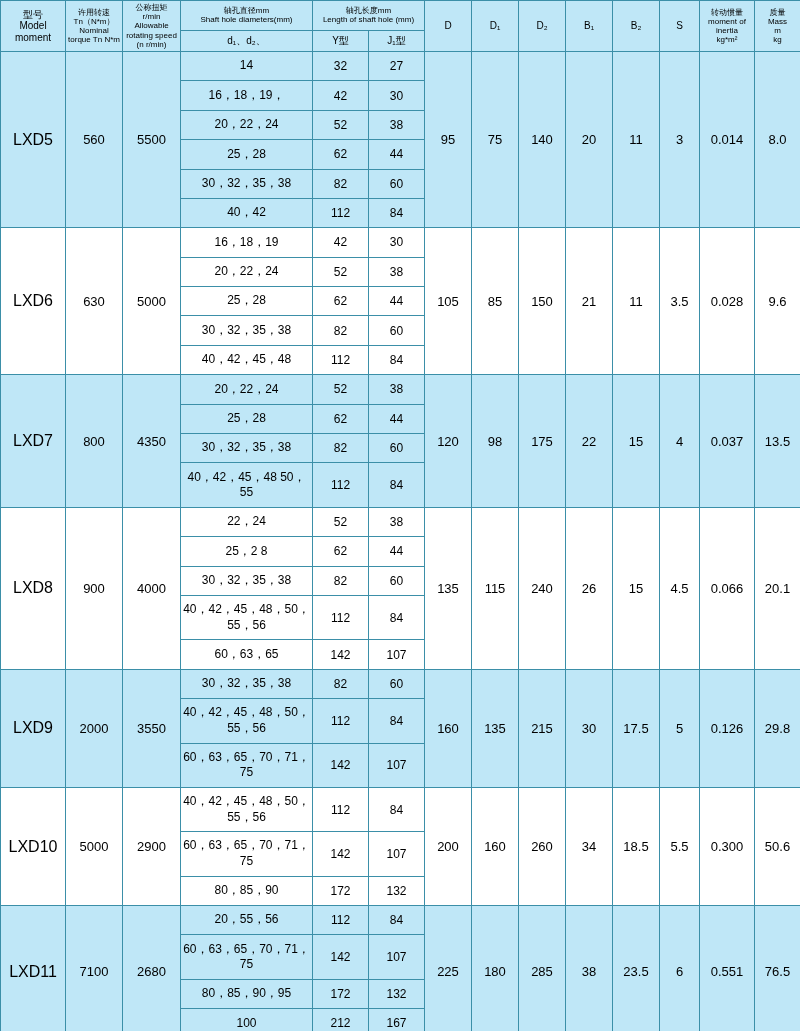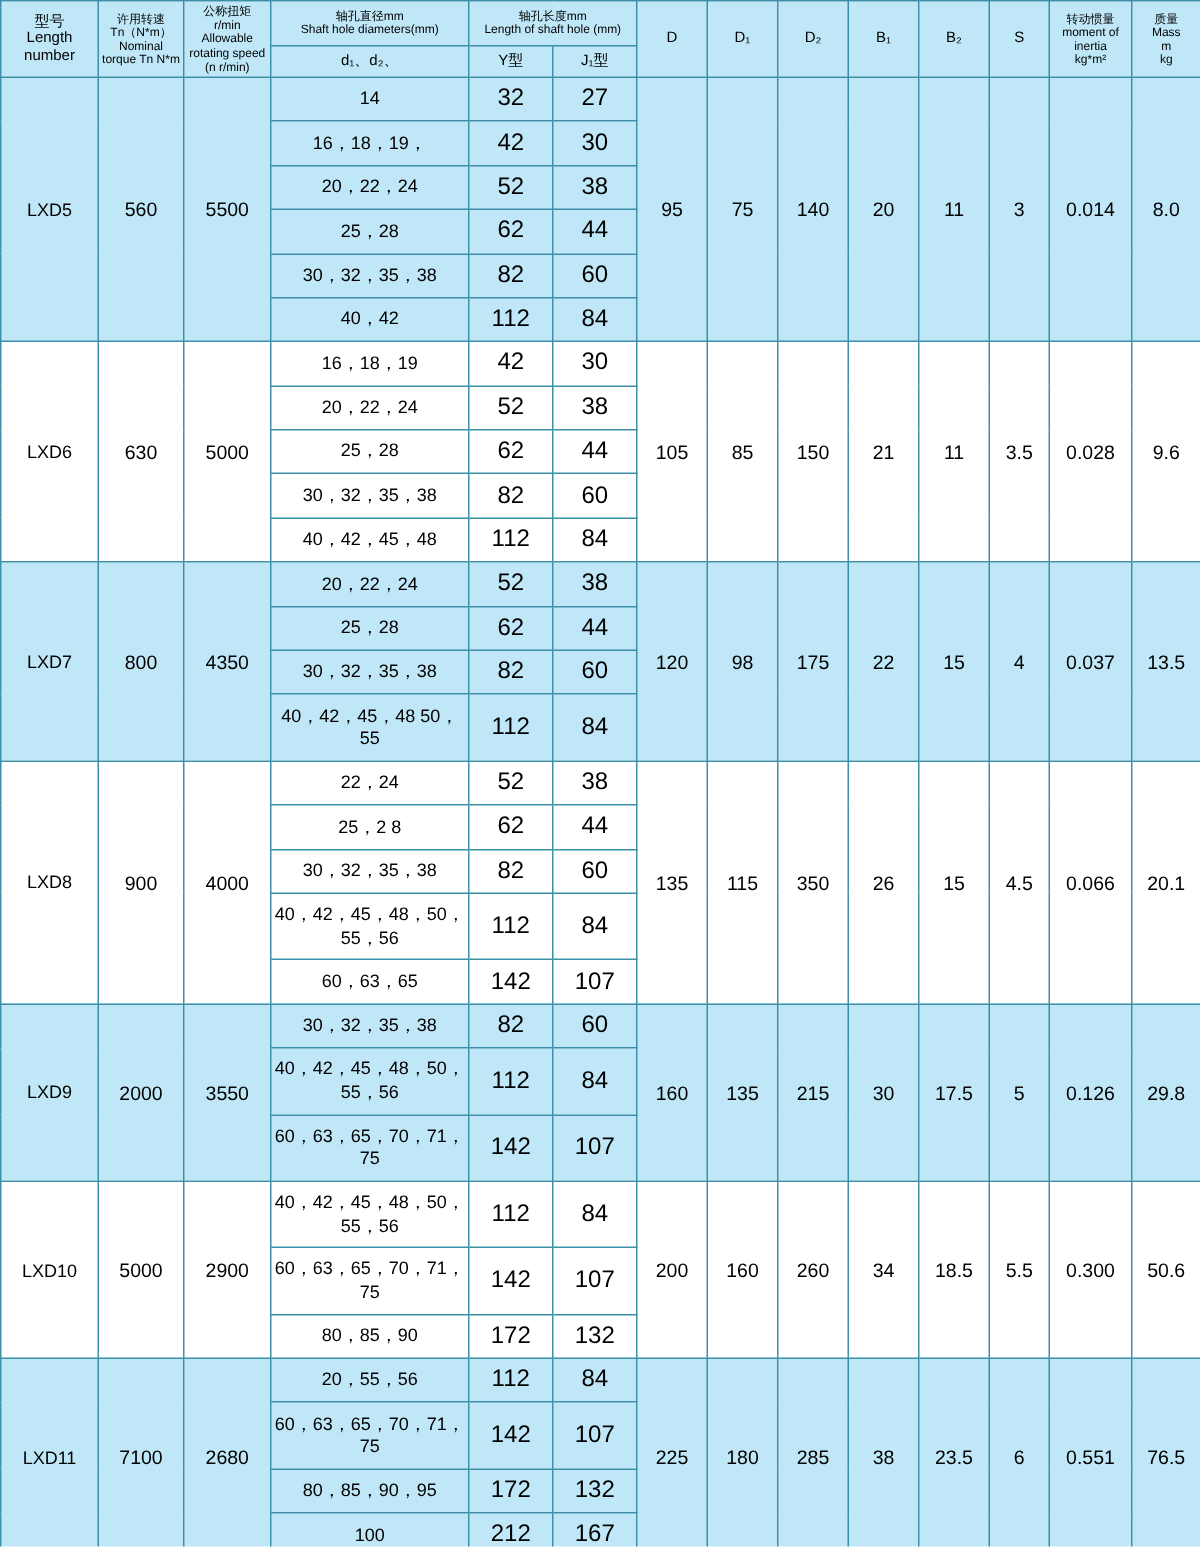--- a/index.html
+++ b/index.html
@@ -32,33 +32,33 @@
     background: #bfe7f7;
     font-size: 10px;
     line-height: 1.15;
     padding: 2px 1px;
   }
   
   .band-on td { background: #bfe7f7; }
   .band-off td { background: #ffffff; }
 
   .model-cell {
-    font-size: 12px;
+    font-size: 16px;
   }
   .val-cell {
     font-size: 13px;
   }
   .bore-cell {
     font-size: 12px;
     text-align: left;
     padding-left: 6px;
     line-height: 1.3;
   }
   .len-cell {
-    font-size: 16px;
+    font-size: 12px;
   }
   .hdr-small {
     font-size: 8px;
   }
   .hdr-mid {
     font-size: 9px;
   }
   col.c-model { width: 65px; }
   col.c-torque { width: 57px; }
   col.c-speed { width: 58px; }
@@ -91,21 +91,21 @@
     <col class="c-B1">
       <col class="c-B2">
       <col class="c-S">
     <col class="c-inertia">
       <col class="c-mass">
   </colgroup>
   <tbody id="table-body">
     <tr class="head">
       <td rowspan="2">
         <div>型号</div>
-        <div>Length number</div>
+        <div>Model moment</div>
       </td>
       <td rowspan="2">
         <div class="hdr-small">许用转速</div>
         <div class="hdr-small">Tn（N*m）</div>
         <div class="hdr-small">Nominal torque Tn N*m</div>
       </td>
       <td rowspan="2">
         <div class="hdr-small">公称扭矩</div>
         <div class="hdr-small">r/min</div>
         <div class="hdr-small">Allowable rotating speed</div>
@@ -252,21 +252,21 @@
       </tr>
       <tr class="band-off" style="height: 29.4px;">
         <td rowspan="5" class="model-cell">LXD8</td>
         <td rowspan="5" class="val-cell">900</td>
         <td rowspan="5" class="val-cell">4000</td>
         <td class="bore-cell">22，24</td>
         <td class="len-cell">52</td>
         <td class="len-cell">38</td>
         <td rowspan="5" class="val-cell">135</td>
         <td rowspan="5" class="val-cell">115</td>
-        <td rowspan="5" class="val-cell">350</td>
+        <td rowspan="5" class="val-cell">240</td>
         <td rowspan="5" class="val-cell">26</td>
         <td rowspan="5" class="val-cell">15</td>
         <td rowspan="5" class="val-cell">4.5</td>
         <td rowspan="5" class="val-cell">0.066</td>
         <td rowspan="5" class="val-cell">20.1</td>
       </tr>
       <tr class="band-off" style="height: 29.4px;">
         <td class="bore-cell">25，2 8</td>
         <td class="len-cell">62</td>
         <td class="len-cell">44</td>

